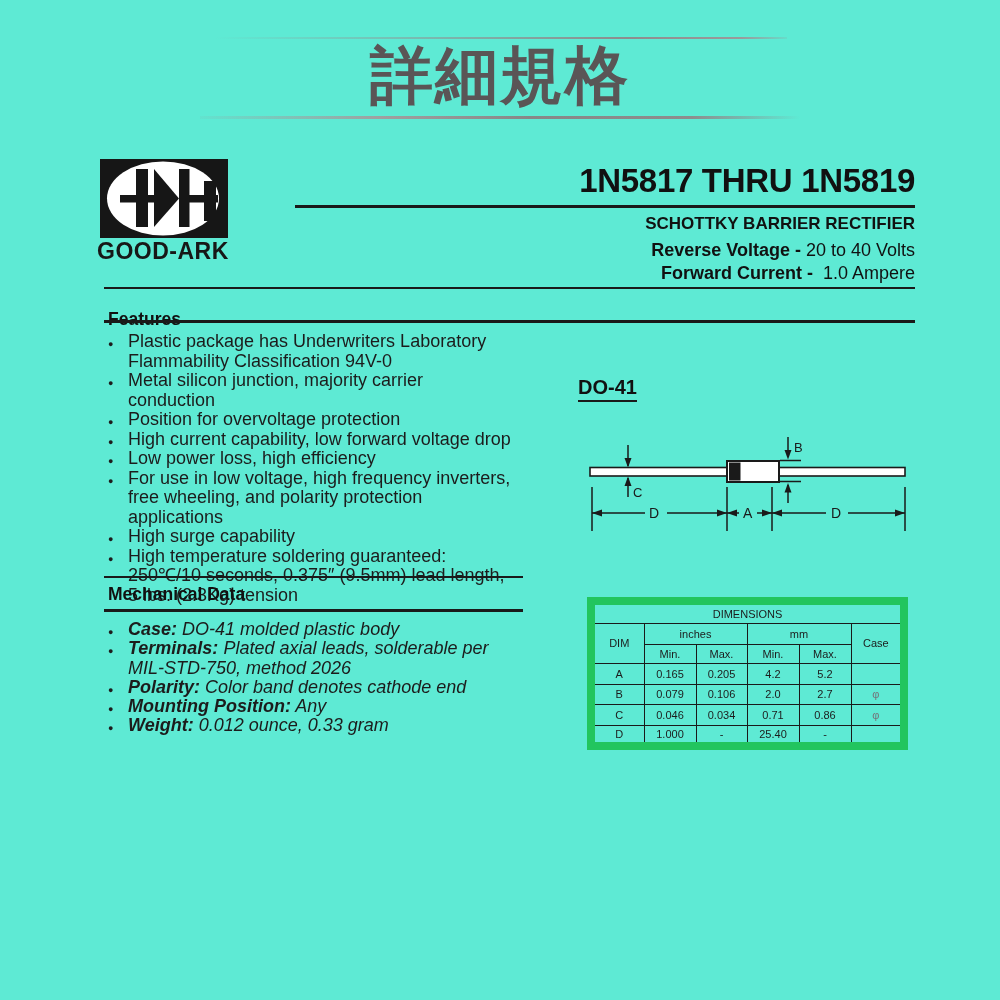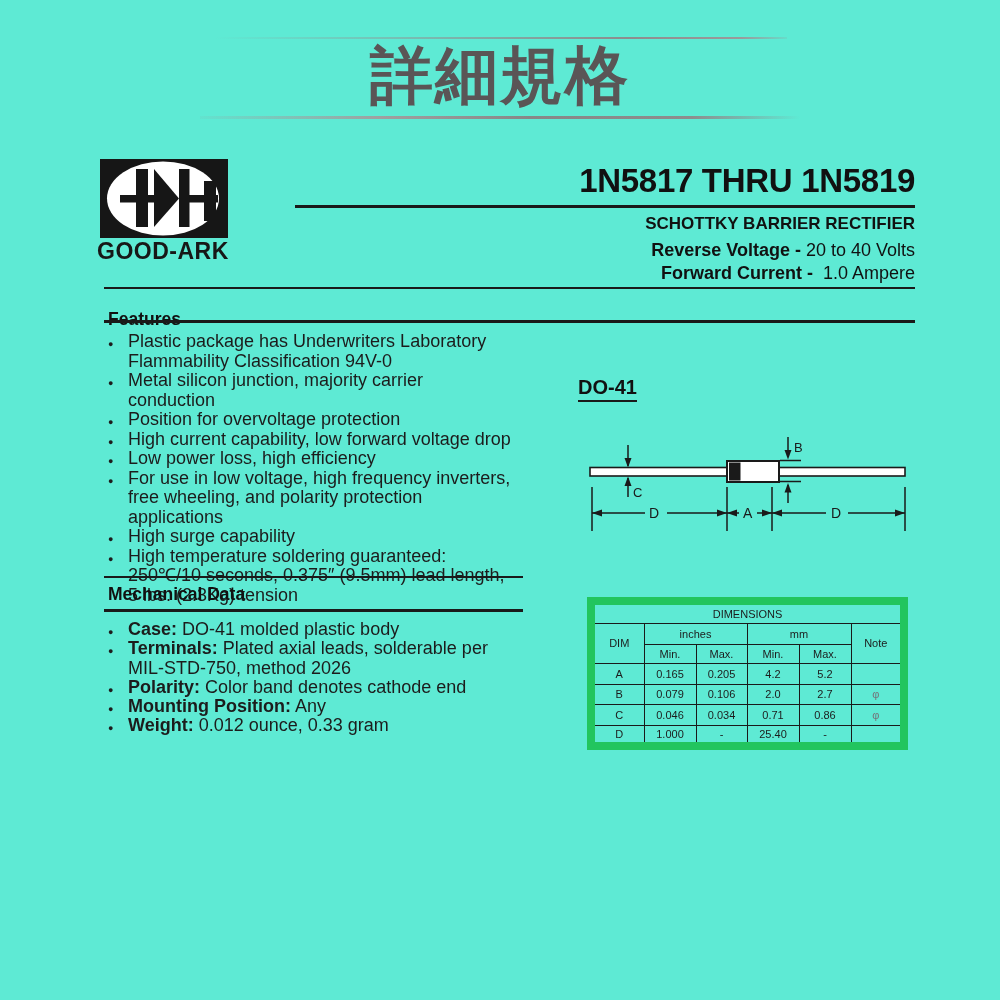--- a/index.html
+++ b/index.html
@@ -42,21 +42,21 @@
   .section-heading{font-size:17.5px;font-weight:bold;color:#111;}
   .features-heading{left:108px;top:297px;margin-top:12px;}
   .full-rule-2{left:104px;top:320px;width:811px;height:3px;background:#1a1a1a;}
   .mech-heading{left:108px;top:584px;}
   .mech-rule-top{left:104px;top:576px;width:419px;height:2px;background:#1a1a1a;}
   .mech-rule-bottom{left:104px;top:609px;width:419px;height:3px;background:#1a1a1a;}
 
   
   .blist{width:405px;font-size:18px;line-height:19.5px;color:#1c1c1c;}
   .features-list{left:107px;top:332px;}
-  .mech-list{left:107px;top:620px;line-height:19.3px;}
+  .mech-list{left:107px;top:620px;line-height:19.3px;font-style:italic;}
   .li{position:relative;padding-left:21px;}
   .li::before{content:"\25CF";position:absolute;left:1px;top:3px;font-size:9px;color:#1c1c1c;}
   .li b{font-weight:bold;}
   .pre{white-space:pre-line;}
 
   
   .package-name{left:578px;top:330px;font-size:20px;font-weight:bold;color:#111;
     border-bottom:2px solid #1a1a1a;padding-bottom:1px;margin-top:46px;}
   .diagram{left:575px;top:423px;}
 
@@ -180,21 +180,21 @@
         <col style="width:53px">
       </colgroup>
     <tbody>
         <tr style="height:22px">
           <td colspan="6">DIMENSIONS</td>
         </tr>
     <tr style="height:21px">
       <td rowspan="2">DIM</td>
       <td colspan="2">inches</td>
       <td colspan="2">mm</td>
-      <td rowspan="2">Note</td>
+      <td rowspan="2">Case</td>
     </tr>
     <tr style="height:19px">
       <td>Min.</td>
       <td>Max.</td>
       <td>Min.</td>
       <td>Max.</td>
     </tr>
     <tr style="height:21px">
       <td>A</td>
       <td>0.165</td>

